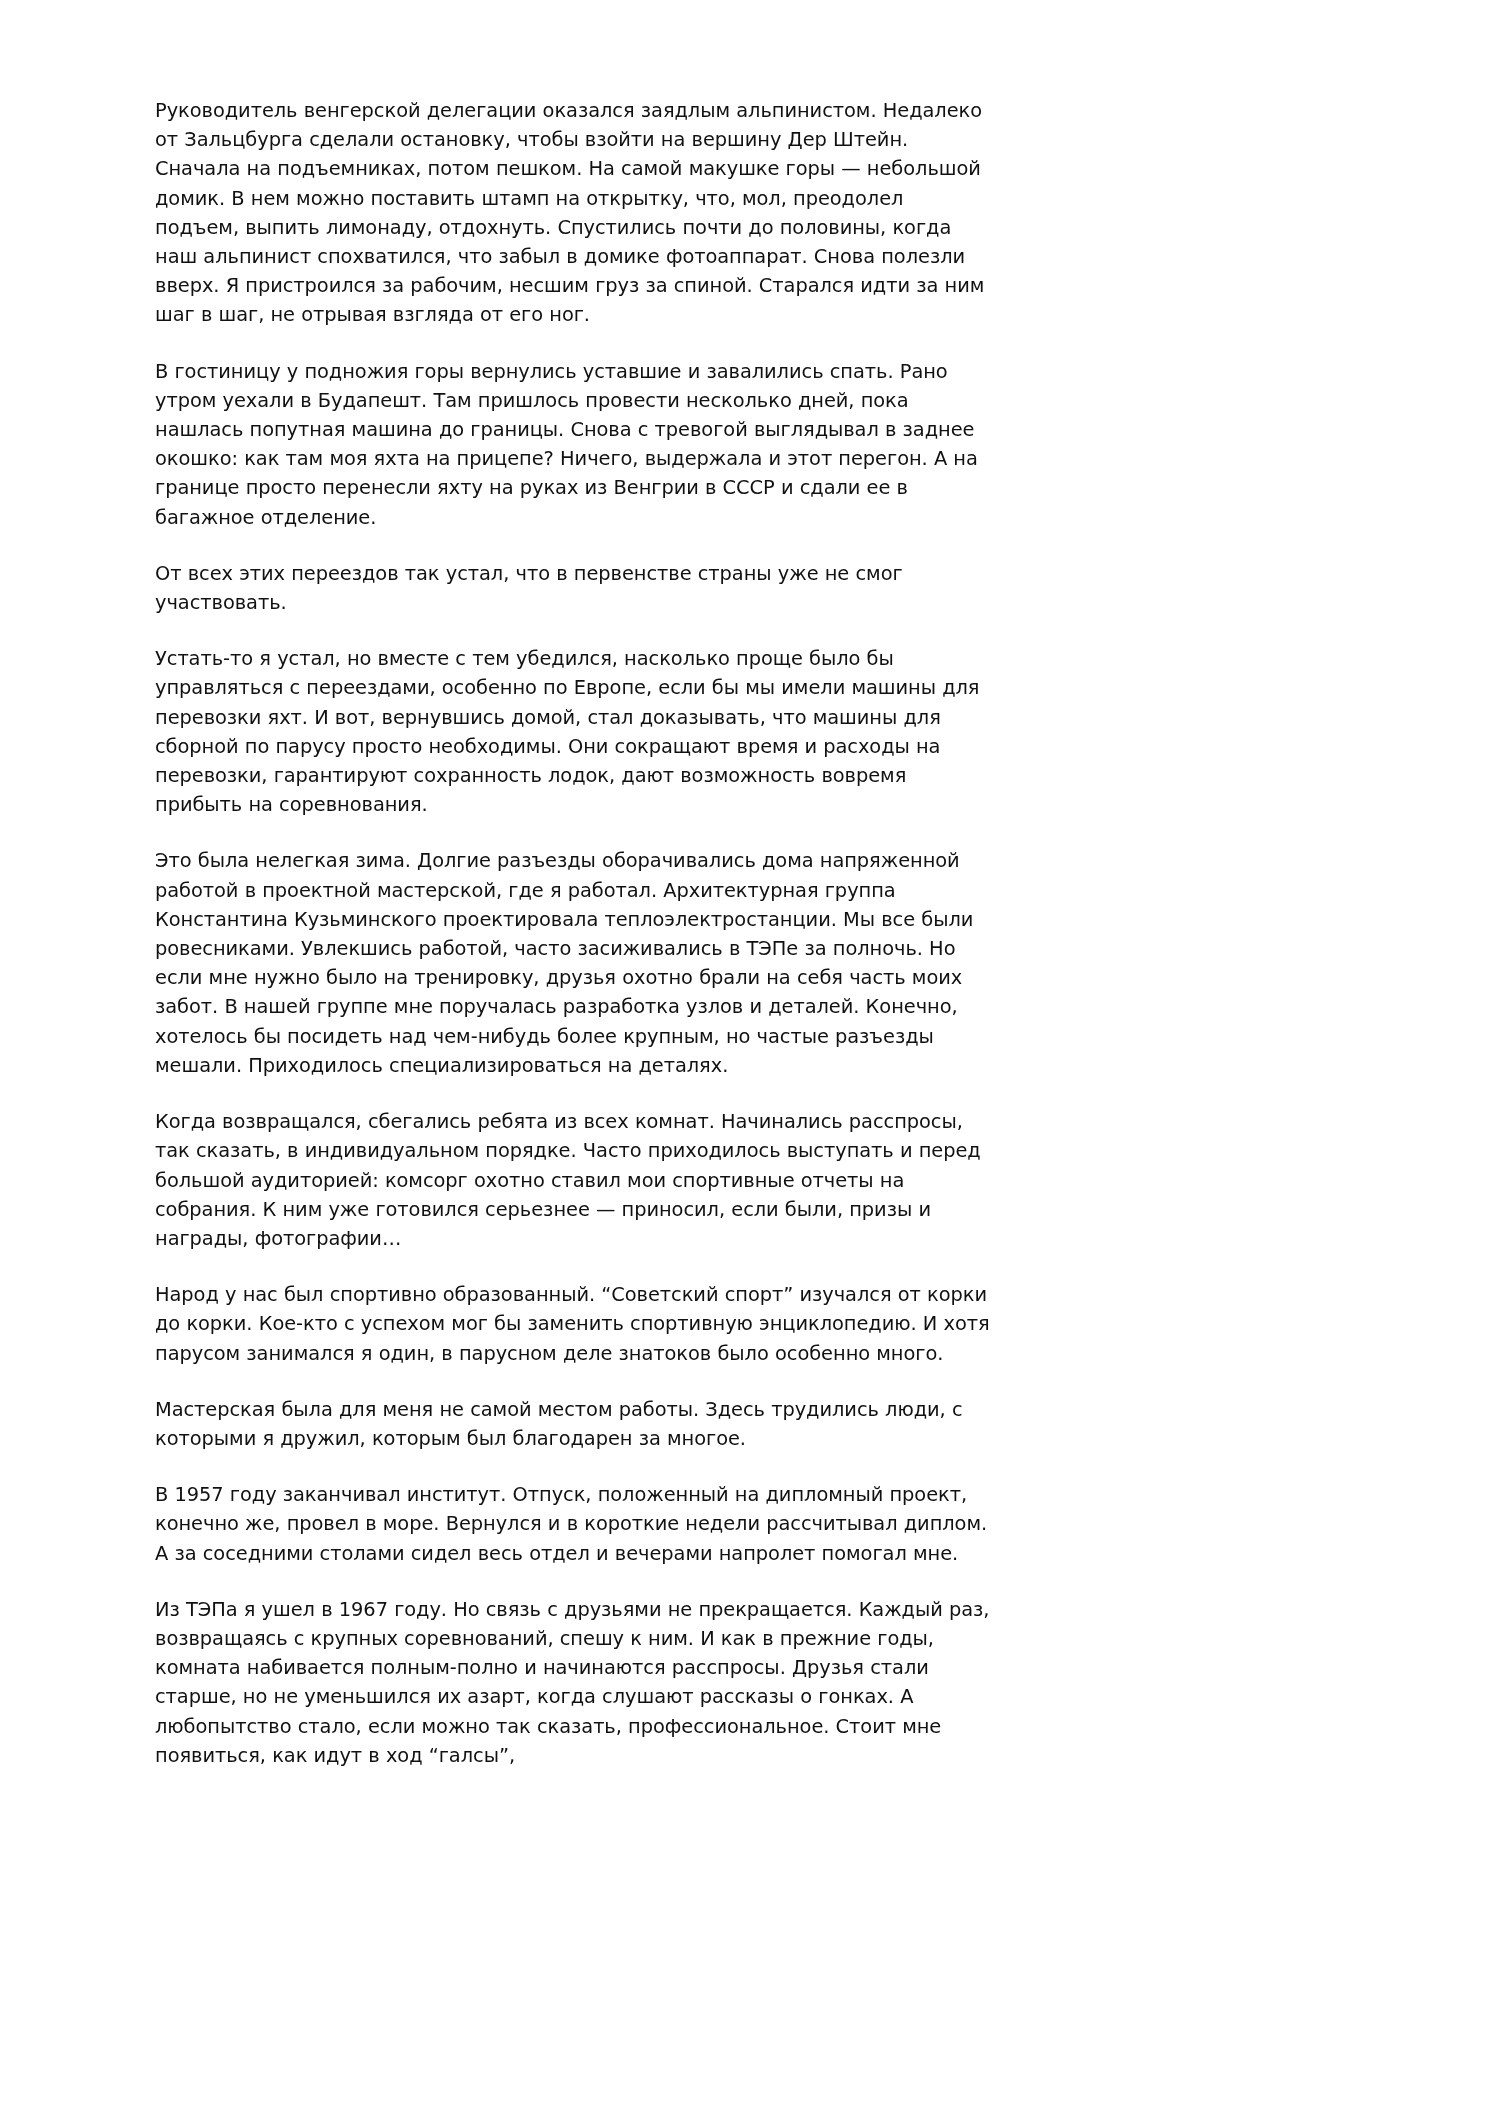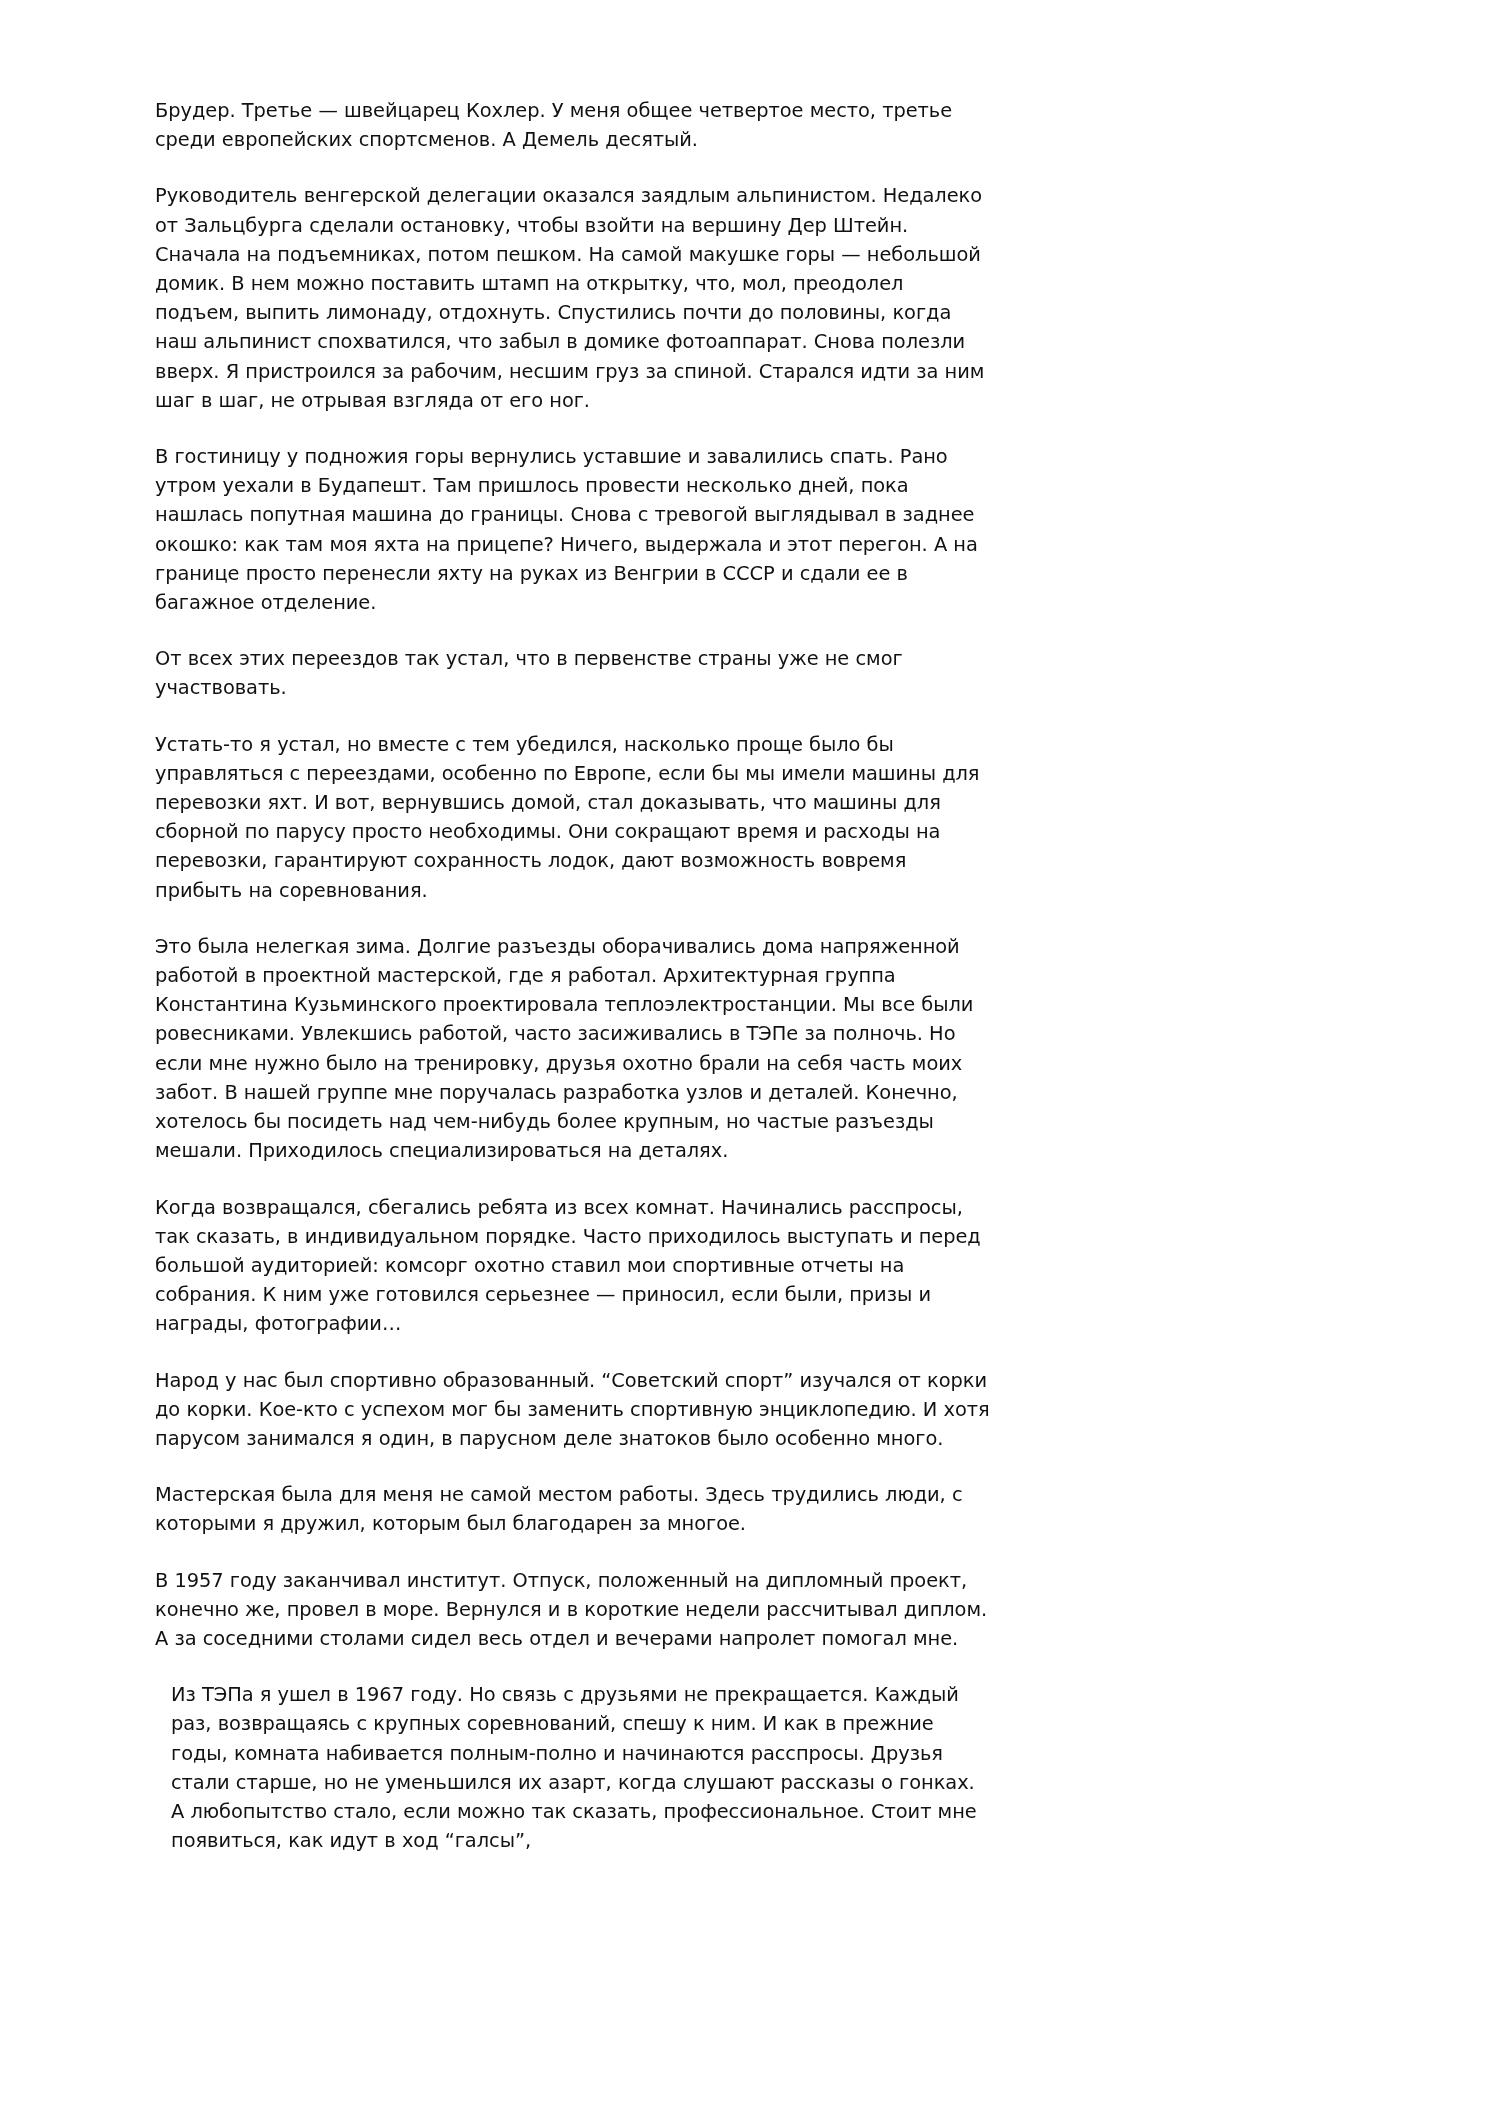--- a/index.html
+++ b/index.html
@@ -32,29 +32,27 @@
     font-size: 19.4px;
     line-height: 29.2px;
     text-align: left;
     letter-spacing: -0.05px;
     word-spacing: 0.1px;
     color: #111111;
     white-space: normal;
   }
   p.para:last-child {
     margin-bottom: 0;
-    margin-left: 16px;
   }
 </style>
 </head>
 <body>
 
 <div class="page">
   <div class="text-column">
-    <p class="para">Брудер. Третье — швейцарец Кохлер. У меня общее четвертое место, третье среди европейских спортсменов. А Демель десятый.</p>
     <p class="para">Руководитель венгерской делегации оказался заядлым альпинистом. Недалеко от Зальцбурга сделали остановку, чтобы взойти на вершину Дер Штейн. Сначала на подъемниках, потом пешком. На самой макушке горы — небольшой домик. В нем можно поставить штамп на открытку, что, мол, преодолел подъем, выпить лимонаду, отдохнуть. Спустились почти до половины, когда наш альпинист спохватился, что забыл в домике фотоаппарат. Снова полезли вверх. Я пристроился за рабочим, несшим груз за спиной. Старался идти за ним шаг в шаг, не отрывая взгляда от его ног.</p>
     <p class="para">В гостиницу у подножия горы вернулись уставшие и завалились спать. Рано утром уехали в Будапешт. Там пришлось провести несколько дней, пока нашлась попутная машина до границы. Снова с тревогой выглядывал в заднее окошко: как там моя яхта на прицепе? Ничего, выдержала и этот перегон. А на границе просто перенесли яхту на руках из Венгрии в СССР и сдали ее в багажное отделение.</p>
     <p class="para">От всех этих переездов так устал, что в первенстве страны уже не смог участвовать.</p>
     <p class="para">Устать-то я устал, но вместе с тем убедился, насколько проще было бы управляться с переездами, особенно по Европе, если бы мы имели машины для перевозки яхт. И вот, вернувшись домой, стал доказывать, что машины для сборной по парусу просто необходимы. Они сокращают время и расходы на перевозки, гарантируют сохранность лодок, дают возможность вовремя прибыть на соревнования.</p>
     <p class="para">Это была нелегкая зима. Долгие разъезды оборачивались дома напряженной работой в проектной мастерской, где я работал. Архитектурная группа Константина Кузьминского проектировала теплоэлектростанции. Мы все были ровесниками. Увлекшись работой, часто засиживались в ТЭПе за полночь. Но если мне нужно было на тренировку, друзья охотно брали на себя часть моих забот. В нашей группе мне поручалась разработка узлов и деталей. Конечно, хотелось бы посидеть над чем-нибудь более крупным, но частые разъезды мешали. Приходилось специализироваться на деталях.</p>
     <p class="para">Когда возвращался, сбегались ребята из всех комнат. Начинались расспросы, так сказать, в индивидуальном порядке. Часто приходилось выступать и перед большой аудиторией: комсорг охотно ставил мои спортивные отчеты на собрания. К ним уже готовился серьезнее — приносил, если были, призы и награды, фотографии…</p>
     <p class="para">Народ у нас был спортивно образованный. “Советский спорт” изучался от корки до корки. Кое-кто с успехом мог бы заменить спортивную энциклопедию. И хотя парусом занимался я один, в парусном деле знатоков было особенно много.</p>
     <p class="para">Мастерская была для меня не самой местом работы. Здесь трудились люди, с которыми я дружил, которым был благодарен за многое.</p>
     <p class="para">В 1957 году заканчивал институт. Отпуск, положенный на дипломный проект, конечно же, провел в море. Вернулся и в короткие недели рассчитывал диплом. А за соседними столами сидел весь отдел и вечерами напролет помогал мне.</p>
     <p class="para">Из ТЭПа я ушел в 1967 году. Но связь с друзьями не прекращается. Каждый раз, возвращаясь с крупных соревнований, спешу к ним. И как в прежние годы, комната набивается полным-полно и начинаются расспросы. Друзья стали старше, но не уменьшился их азарт, когда слушают рассказы о гонках. А любопытство стало, если можно так сказать, профессиональное. Стоит мне появиться, как идут в ход “галсы”,</p>

